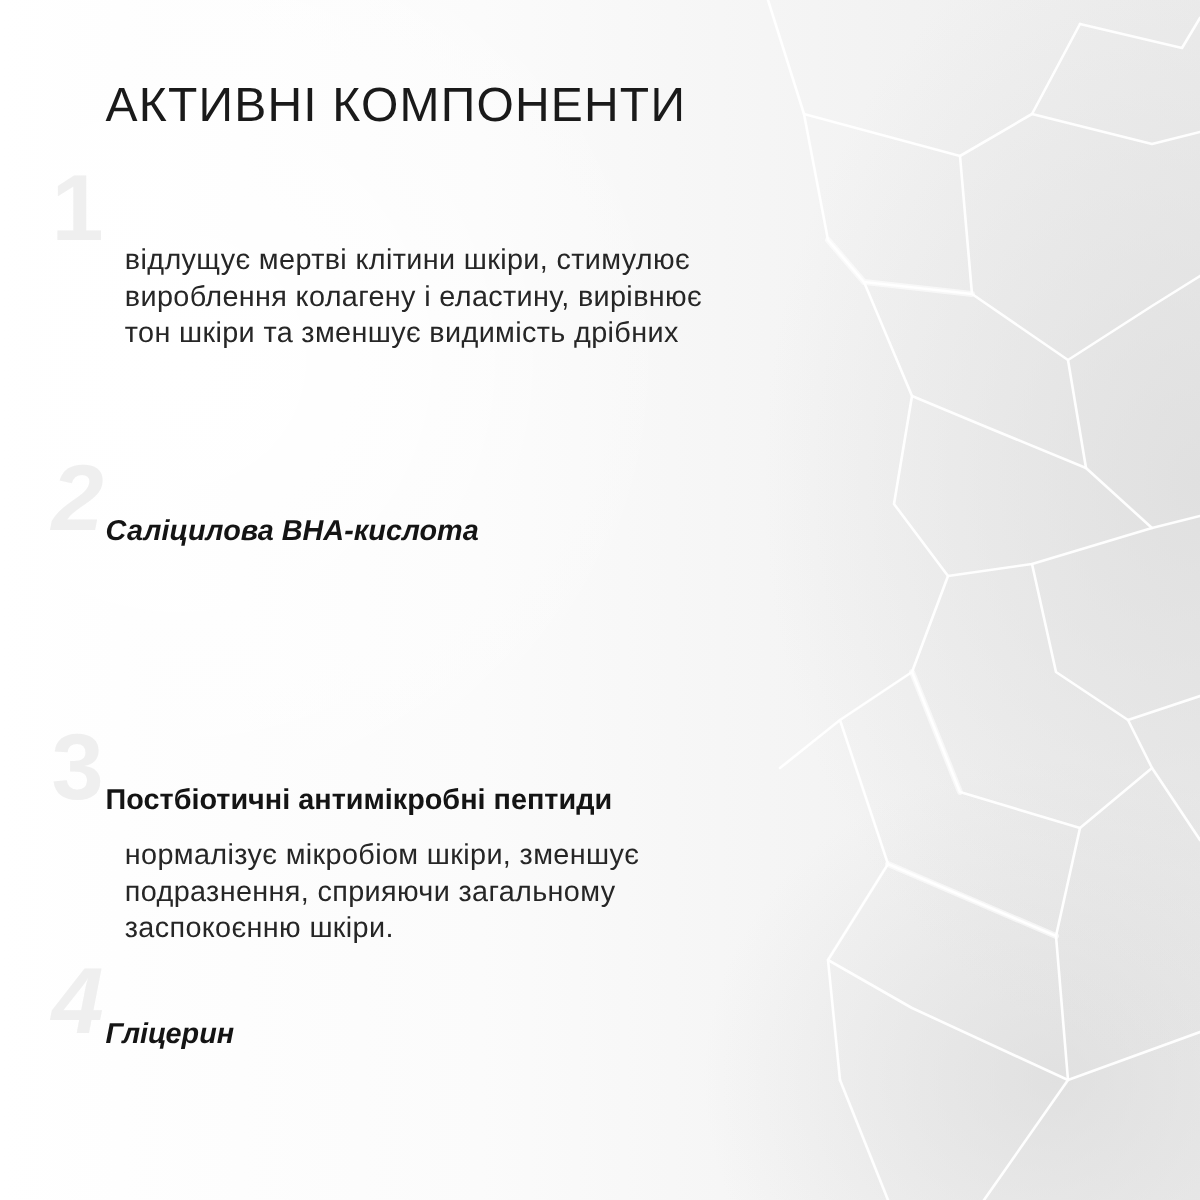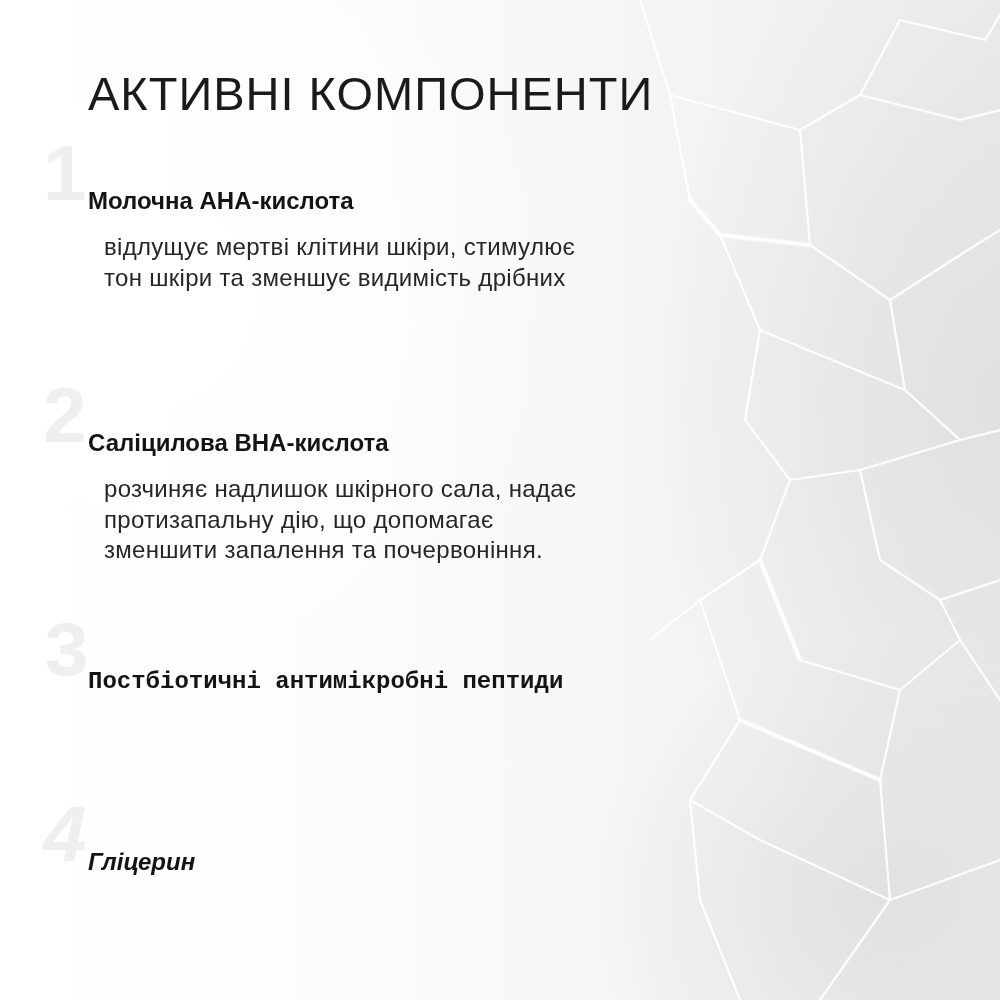--- a/index.html
+++ b/index.html
@@ -25,21 +25,21 @@
         linear-gradient(90deg, #ffffff 0%, #fbfbfb 40%, #ececec 100%);
     }
     .bg svg {
       position: absolute;
       inset: 0;
     }
     .title {
       position: absolute;
       left: 88px;
       top: 66px;
-      font-size: 47px;
+      font-size: 40px;
       font-weight: 400;
       letter-spacing: 1px;
       color: #1a1a1a;
       margin: 0;
       white-space: nowrap;
     }
     .item {
       position: absolute;
       left: 88px;
       width: 640px;
@@ -108,38 +108,38 @@
       <path d="M760 560 L800 660"></path>
       <path d="M740 720 L880 780"></path>
     </g>
   </svg>
 </div>
 
 <h1 class="title">АКТИВНІ КОМПОНЕНТИ</h1>
 
 <section class="item" style="top:186px;">
   <div class="num">1</div>
-  <h2 class="name">Молочна АНА-кислота</h2>
   <p class="desc">
     <span>відлущує мертві клітини шкіри, стимулює</span>
+    <span>вироблення колагену і еластину, вирівнює</span>
     <span>тон шкіри та зменшує видимість дрібних</span>
   </p>
 </section>
 
-<section class="item" style="top:428px;">
+<section class="item" style="top:428px;font-style:italic;">
   <div class="num">2</div>
   <h2 class="name">Саліцилова ВНА-кислота</h2>
-  <p class="desc">
-    <span>розчиняє надлишок шкірного сала, надає</span>
-    <span>протизапальну дію, що допомагає</span>
-    <span>зменшити запалення та почервоніння.</span>
-  </p>
 </section>
 
-<section class="item" style="top:667px;font-family:Liberation Mono, monospace;">
+<section class="item" style="top:652px;">
   <div class="num">3</div>
   <h2 class="name">Постбіотичні антимікробні пептиди</h2>
+  <p class="desc">
+    <span>нормалізує мікробіом шкіри, зменшує</span>
+    <span>подразнення, сприяючи загальному</span>
+    <span>заспокоєнню шкіри.</span>
+  </p>
 </section>
 
 <section class="item" style="top:847px;font-style:italic;">
   <div class="num">4</div>
   <h2 class="name">Гліцерин</h2>
 </section>
 
 </body></html>

